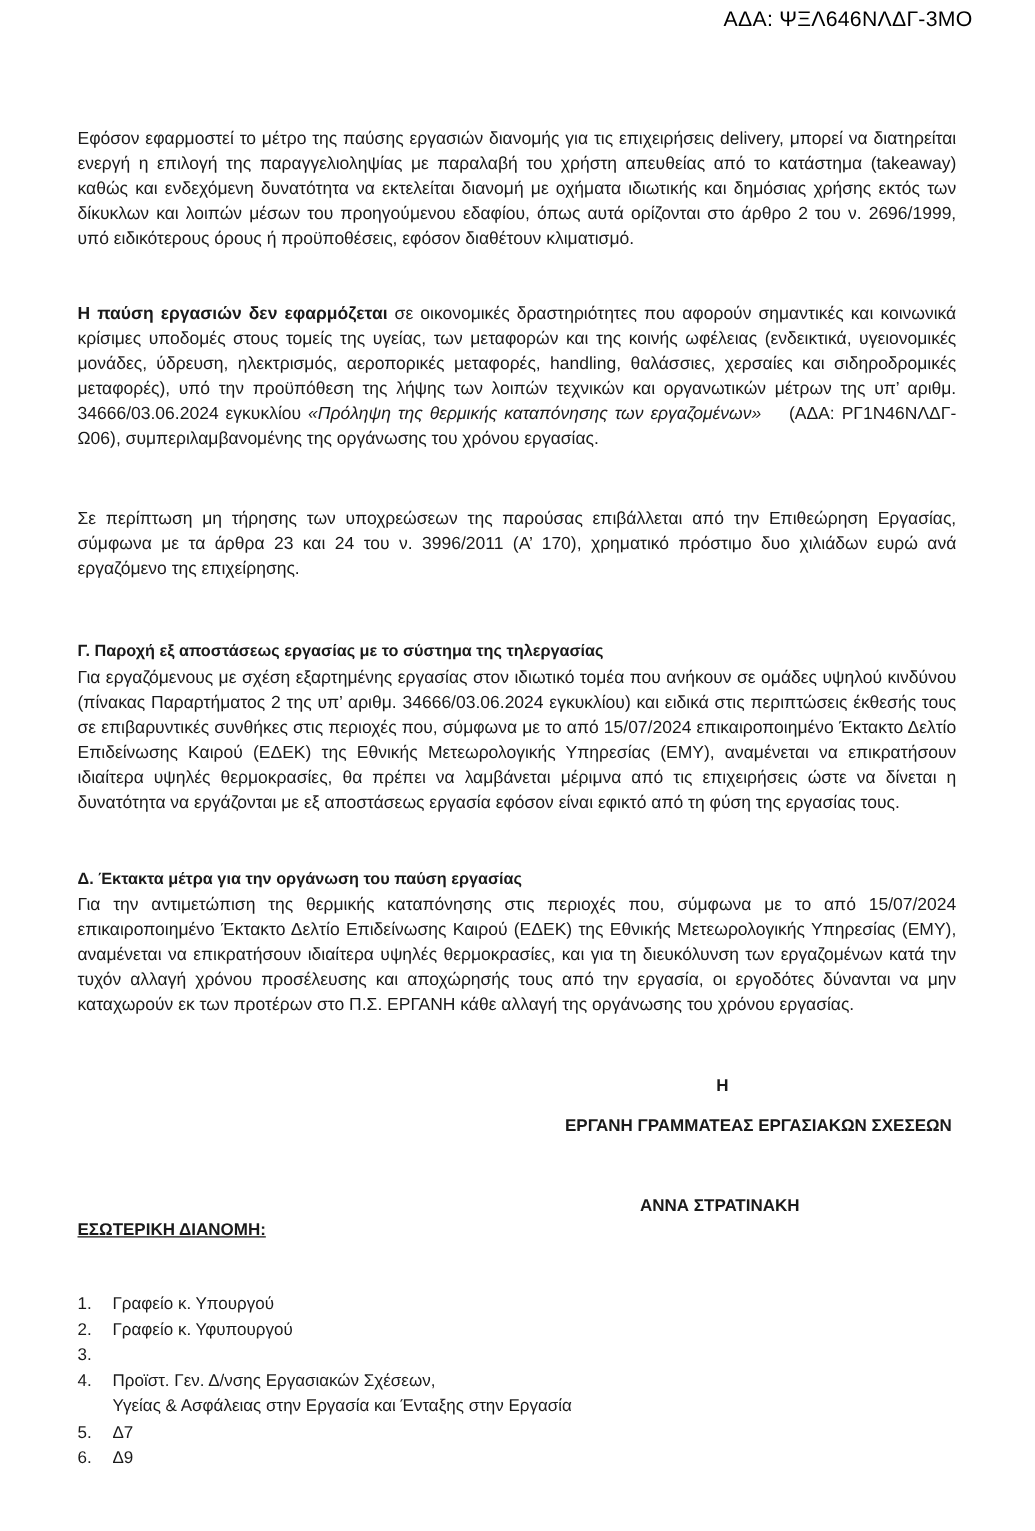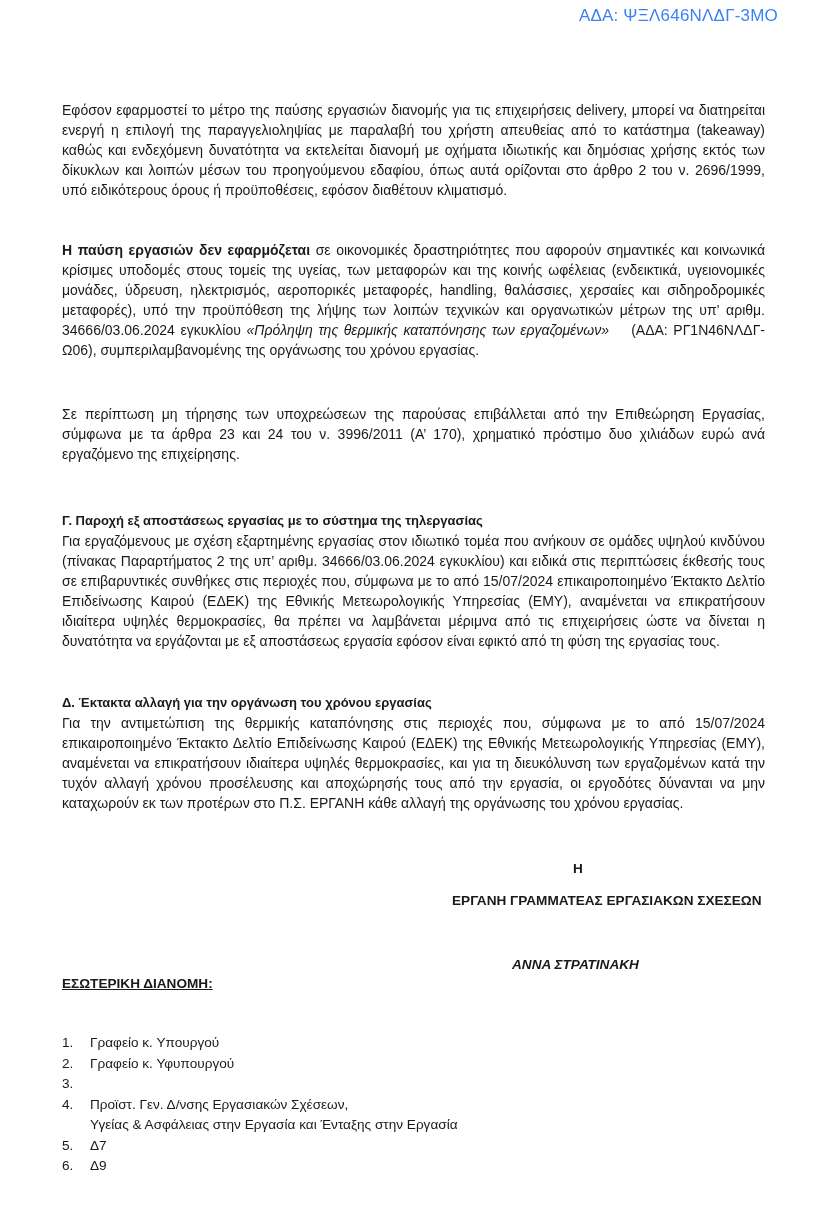--- a/index.html
+++ b/index.html
@@ -1,18 +1,18 @@
 <!DOCTYPE html>
 <html><head>
 <meta charset="utf-8">
 <style>
   html, body { margin: 0; padding: 0; background: #ffffff; }
   body { width: 828px; height: 1225px; position: relative; overflow: hidden;
          font-family: "Liberation Sans", sans-serif; color: #1a1a1a; }
-  .ada { position: absolute; top: 6px; right: 50px; font-size: 17px; letter-spacing: 0.2px; color: #3b82f6; }
+  .ada { position: absolute; top: 6px; right: 50px; font-size: 17px; letter-spacing: 0.2px; color: #000000; }
   .para { position: absolute; left: 62px; width: 703px; font-size: 14px; line-height: 20px;
           text-align: justify; text-align-last: left; }
   .para b { font-weight: bold; }
   .para i { font-style: italic; }
   .heading { position: absolute; left: 62px; font-size: 13px; font-weight: bold; line-height: 20px; }
   .sig { position: absolute; font-size: 13.6px; font-weight: bold; }
   .dist-title { position: absolute; left: 62px; top: 976px; font-size: 13.6px; font-weight: bold; text-decoration: underline; }
   .dist-list { position: absolute; left: 62px; top: 1033px; font-size: 13.6px; line-height: 20.5px; margin: 0; padding: 0; list-style: none; }
   .dist-list li { display: flex; }
   .dist-list .num { width: 28px; }
@@ -27,26 +27,26 @@
 
 <p class="para" style="top:228px; margin:12px 0 0 0;">
   <b>Η παύση εργασιών δεν εφαρμόζεται</b><span> σε οικονομικές δραστηριότητες που αφορούν σημαντικές και κοινωνικά κρίσιμες υποδομές στους τομείς της υγείας, των μεταφορών και της κοινής ωφέλειας (ενδεικτικά, υγειονομικές μονάδες, ύδρευση, ηλεκτρισμός, αεροπορικές μεταφορές, handling, θαλάσσιες, χερσαίες και σιδηροδρομικές μεταφορές), υπό την προϋπόθεση της λήψης των λοιπών τεχνικών και οργανωτικών μέτρων της υπ’ αριθμ. 34666/03.06.2024 εγκυκλίου </span><i>«Πρόληψη της θερμικής καταπόνησης των εργαζομένων»</i><span style="white-space:pre-wrap;">    (ΑΔΑ: ΡΓ1Ν46ΝΛΔΓ-Ω06), συμπεριλαμβανομένης της οργάνωσης του χρόνου εργασίας.</span>
 </p>
 
 <p class="para" style="top:392px; margin:12px 0 0 0;">Σε περίπτωση μη τήρησης των υποχρεώσεων της παρούσας επιβάλλεται από την Επιθεώρηση Εργασίας, σύμφωνα με τα άρθρα 23 και 24 του ν. 3996/2011 (Α’ 170),  χρηματικό πρόστιμο δυο χιλιάδων ευρώ ανά εργαζόμενο της επιχείρησης.</p>
 
 <div class="heading" style="top:511px;">Γ.  Παροχή εξ αποστάσεως εργασίας με το σύστημα της τηλεργασίας</div>
 <p class="para" style="top:531px; margin:0;">Για εργαζόμενους με σχέση εξαρτημένης εργασίας στον ιδιωτικό τομέα που ανήκουν σε ομάδες υψηλού κινδύνου (πίνακας Παραρτήματος 2 της υπ’ αριθμ. 34666/03.06.2024 εγκυκλίου) και ειδικά στις περιπτώσεις έκθεσής τους σε επιβαρυντικές συνθήκες στις περιοχές που, σύμφωνα με το από 15/07/2024 επικαιροποιημένο Έκτακτο Δελτίο Επιδείνωσης Καιρού (ΕΔΕΚ) της Εθνικής Μετεωρολογικής Υπηρεσίας (ΕΜΥ), αναμένεται να επικρατήσουν ιδιαίτερα υψηλές θερμοκρασίες, θα πρέπει να λαμβάνεται μέριμνα από τις επιχειρήσεις ώστε να δίνεται η δυνατότητα να εργάζονται  με εξ αποστάσεως εργασία εφόσον είναι εφικτό από τη φύση της εργασίας τους.</p>
 
-<div class="heading" style="top:693px;">Δ.  Έκτακτα αλλαγή για την οργάνωση του χρόνου εργασίας</div>
+<div class="heading" style="top:693px;">Δ.  Έκτακτα μέτρα για την οργάνωση του παύση εργασίας</div>
 <p class="para" style="top:713px; margin:0;">Για την αντιμετώπιση της θερμικής καταπόνησης στις περιοχές που, σύμφωνα με το από 15/07/2024 επικαιροποιημένο Έκτακτο Δελτίο Επιδείνωσης Καιρού (ΕΔΕΚ) της Εθνικής Μετεωρολογικής Υπηρεσίας (ΕΜΥ), αναμένεται να επικρατήσουν ιδιαίτερα υψηλές θερμοκρασίες, και για τη διευκόλυνση των εργαζομένων κατά την τυχόν αλλαγή χρόνου προσέλευσης και αποχώρησής τους από την εργασία,  οι εργοδότες δύνανται να μην καταχωρούν εκ των προτέρων στο Π.Σ. ΕΡΓΑΝΗ κάθε αλλαγή της οργάνωσης του χρόνου εργασίας.</p>
 
 <div class="sig" style="top:861px; left:573px;">Η</div>
 <div class="sig" style="top:893px; left:452px;">ΕΡΓΑΝΗ ΓΡΑΜΜΑΤΕΑΣ ΕΡΓΑΣΙΑΚΩΝ ΣΧΕΣΕΩΝ</div>
-<div class="sig" style="top:957px; left:512px;font-style:italic;">ΑΝΝΑ ΣΤΡΑΤΙΝΑΚΗ</div>
+<div class="sig" style="top:957px; left:512px;">ΑΝΝΑ ΣΤΡΑΤΙΝΑΚΗ</div>
 
 <div class="dist-title">ΕΣΩΤΕΡΙΚΗ ΔΙΑΝΟΜΗ:</div>
 
 <ul class="dist-list">
   <li>
       <span class="num">1.</span>
       <span class="txt">Γραφείο κ. Υπουργού</span>
     </li>
   <li>
       <span class="num">2.</span>

